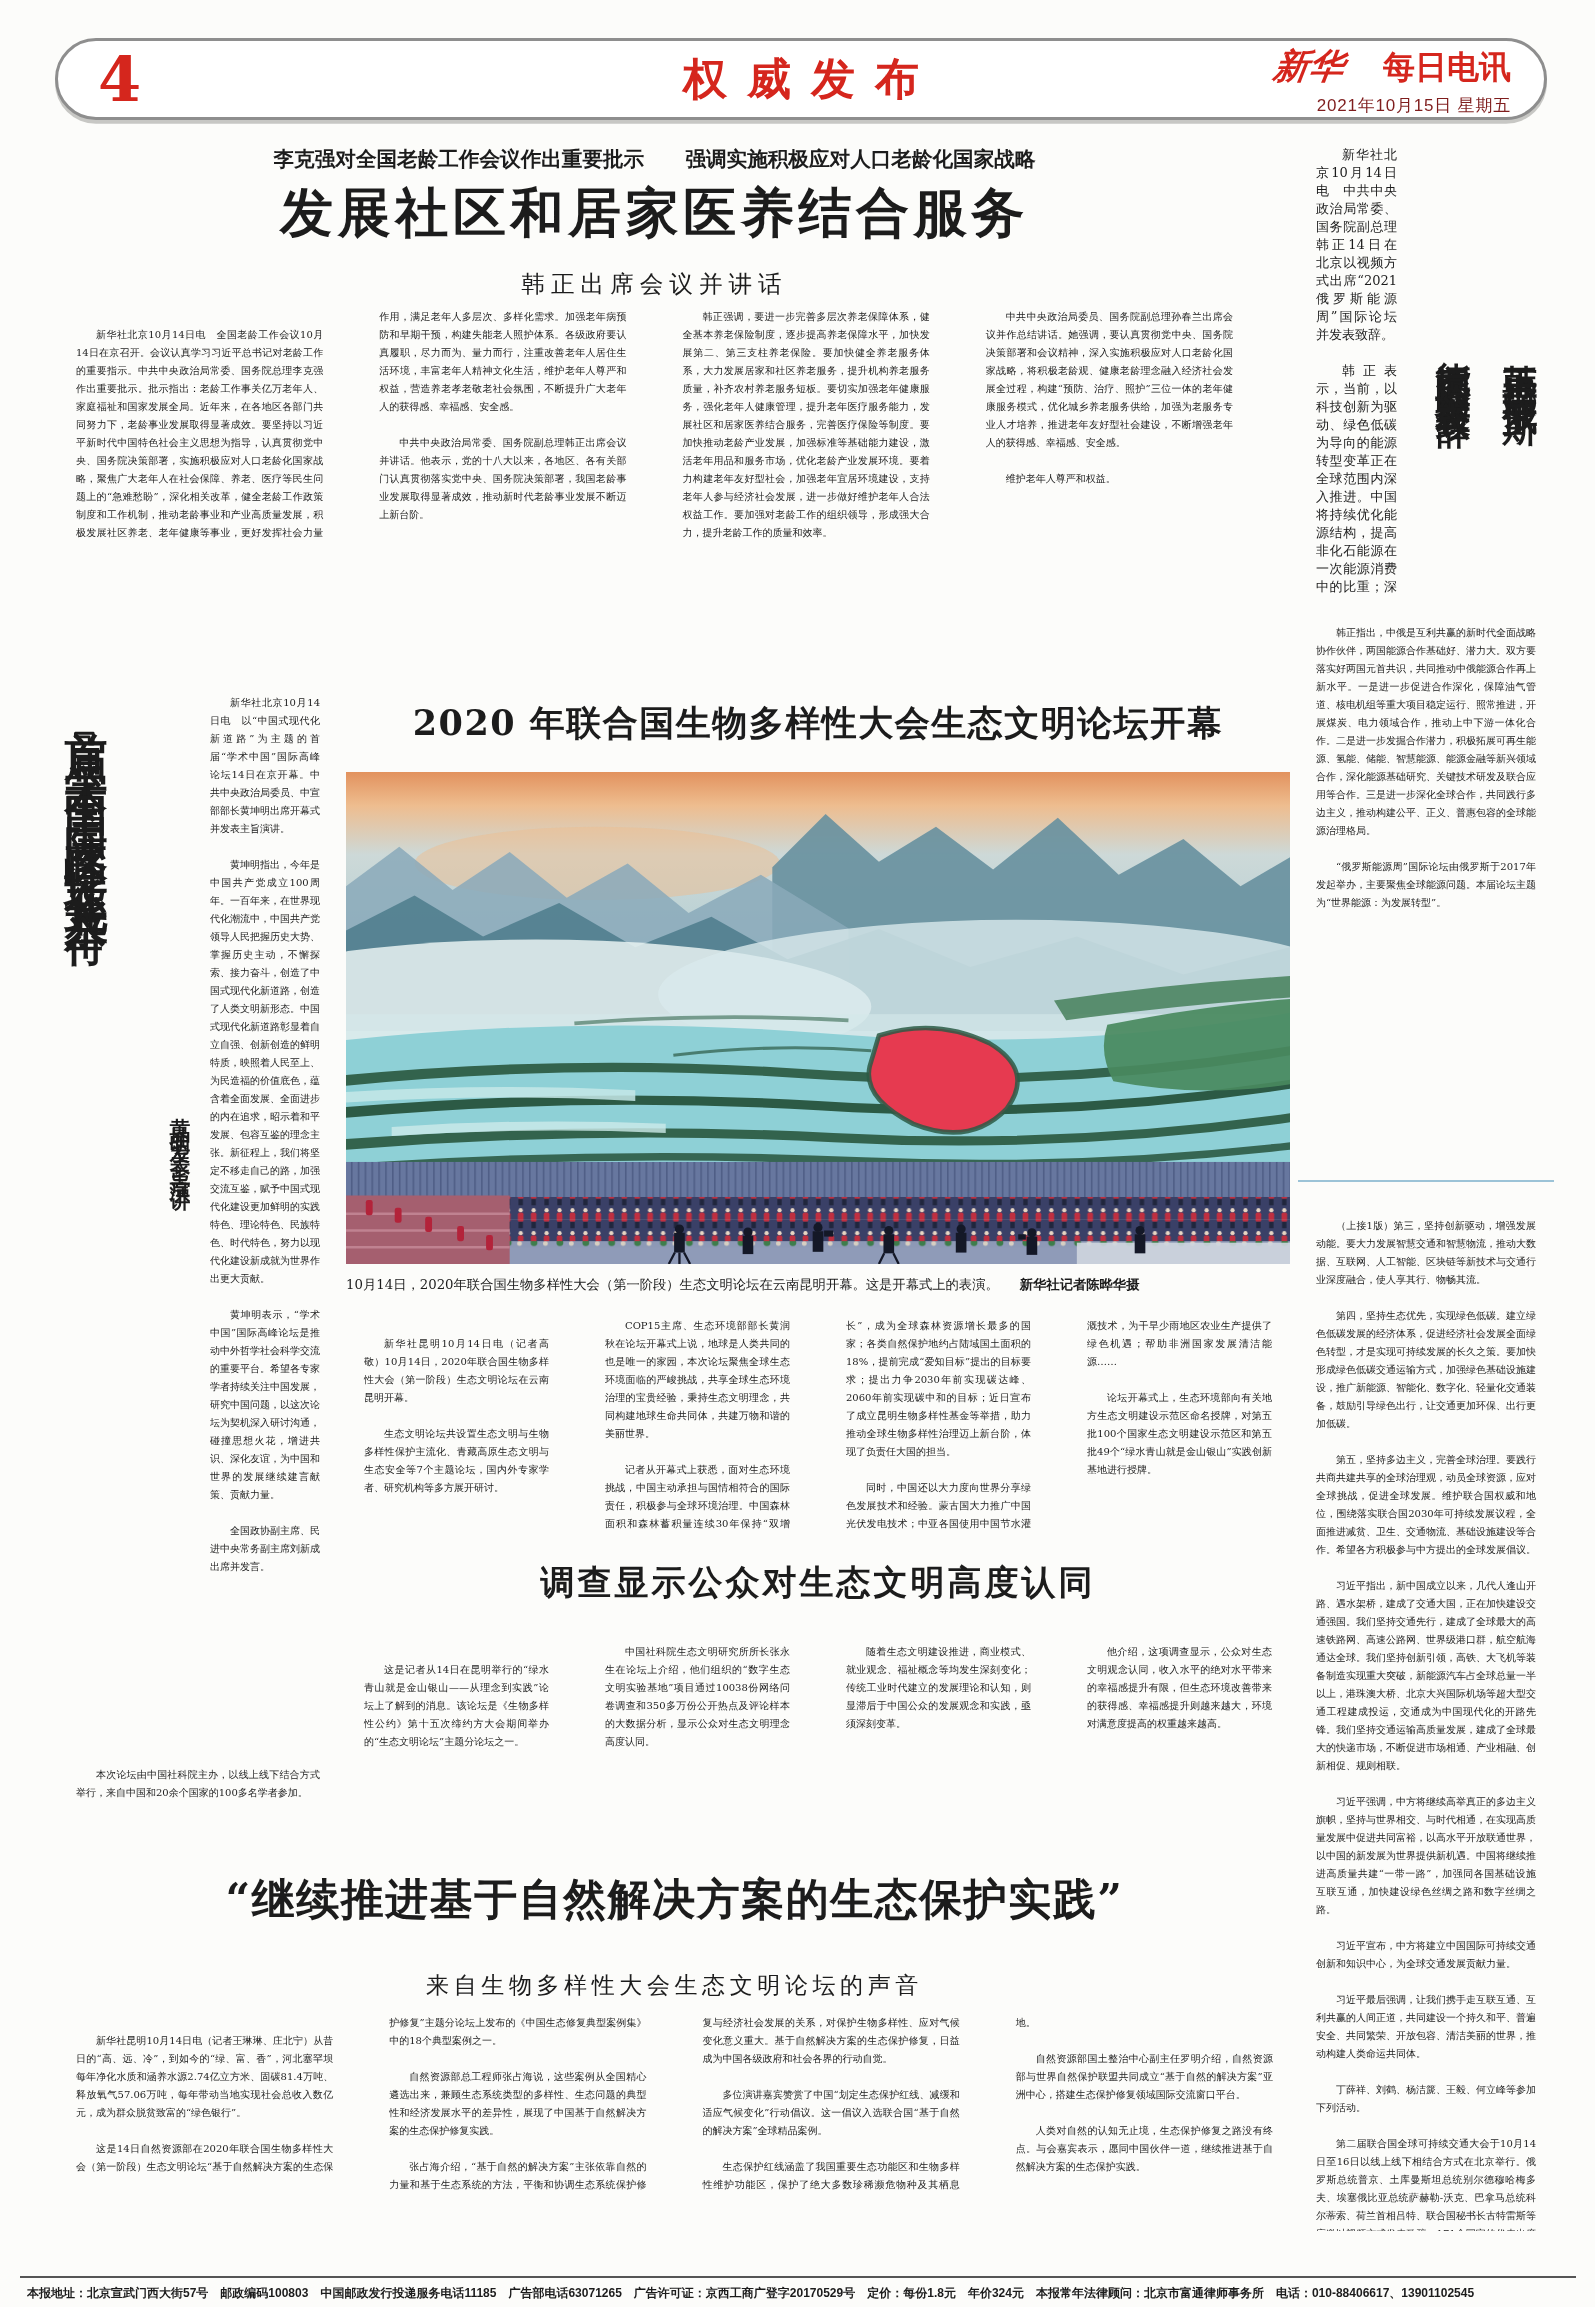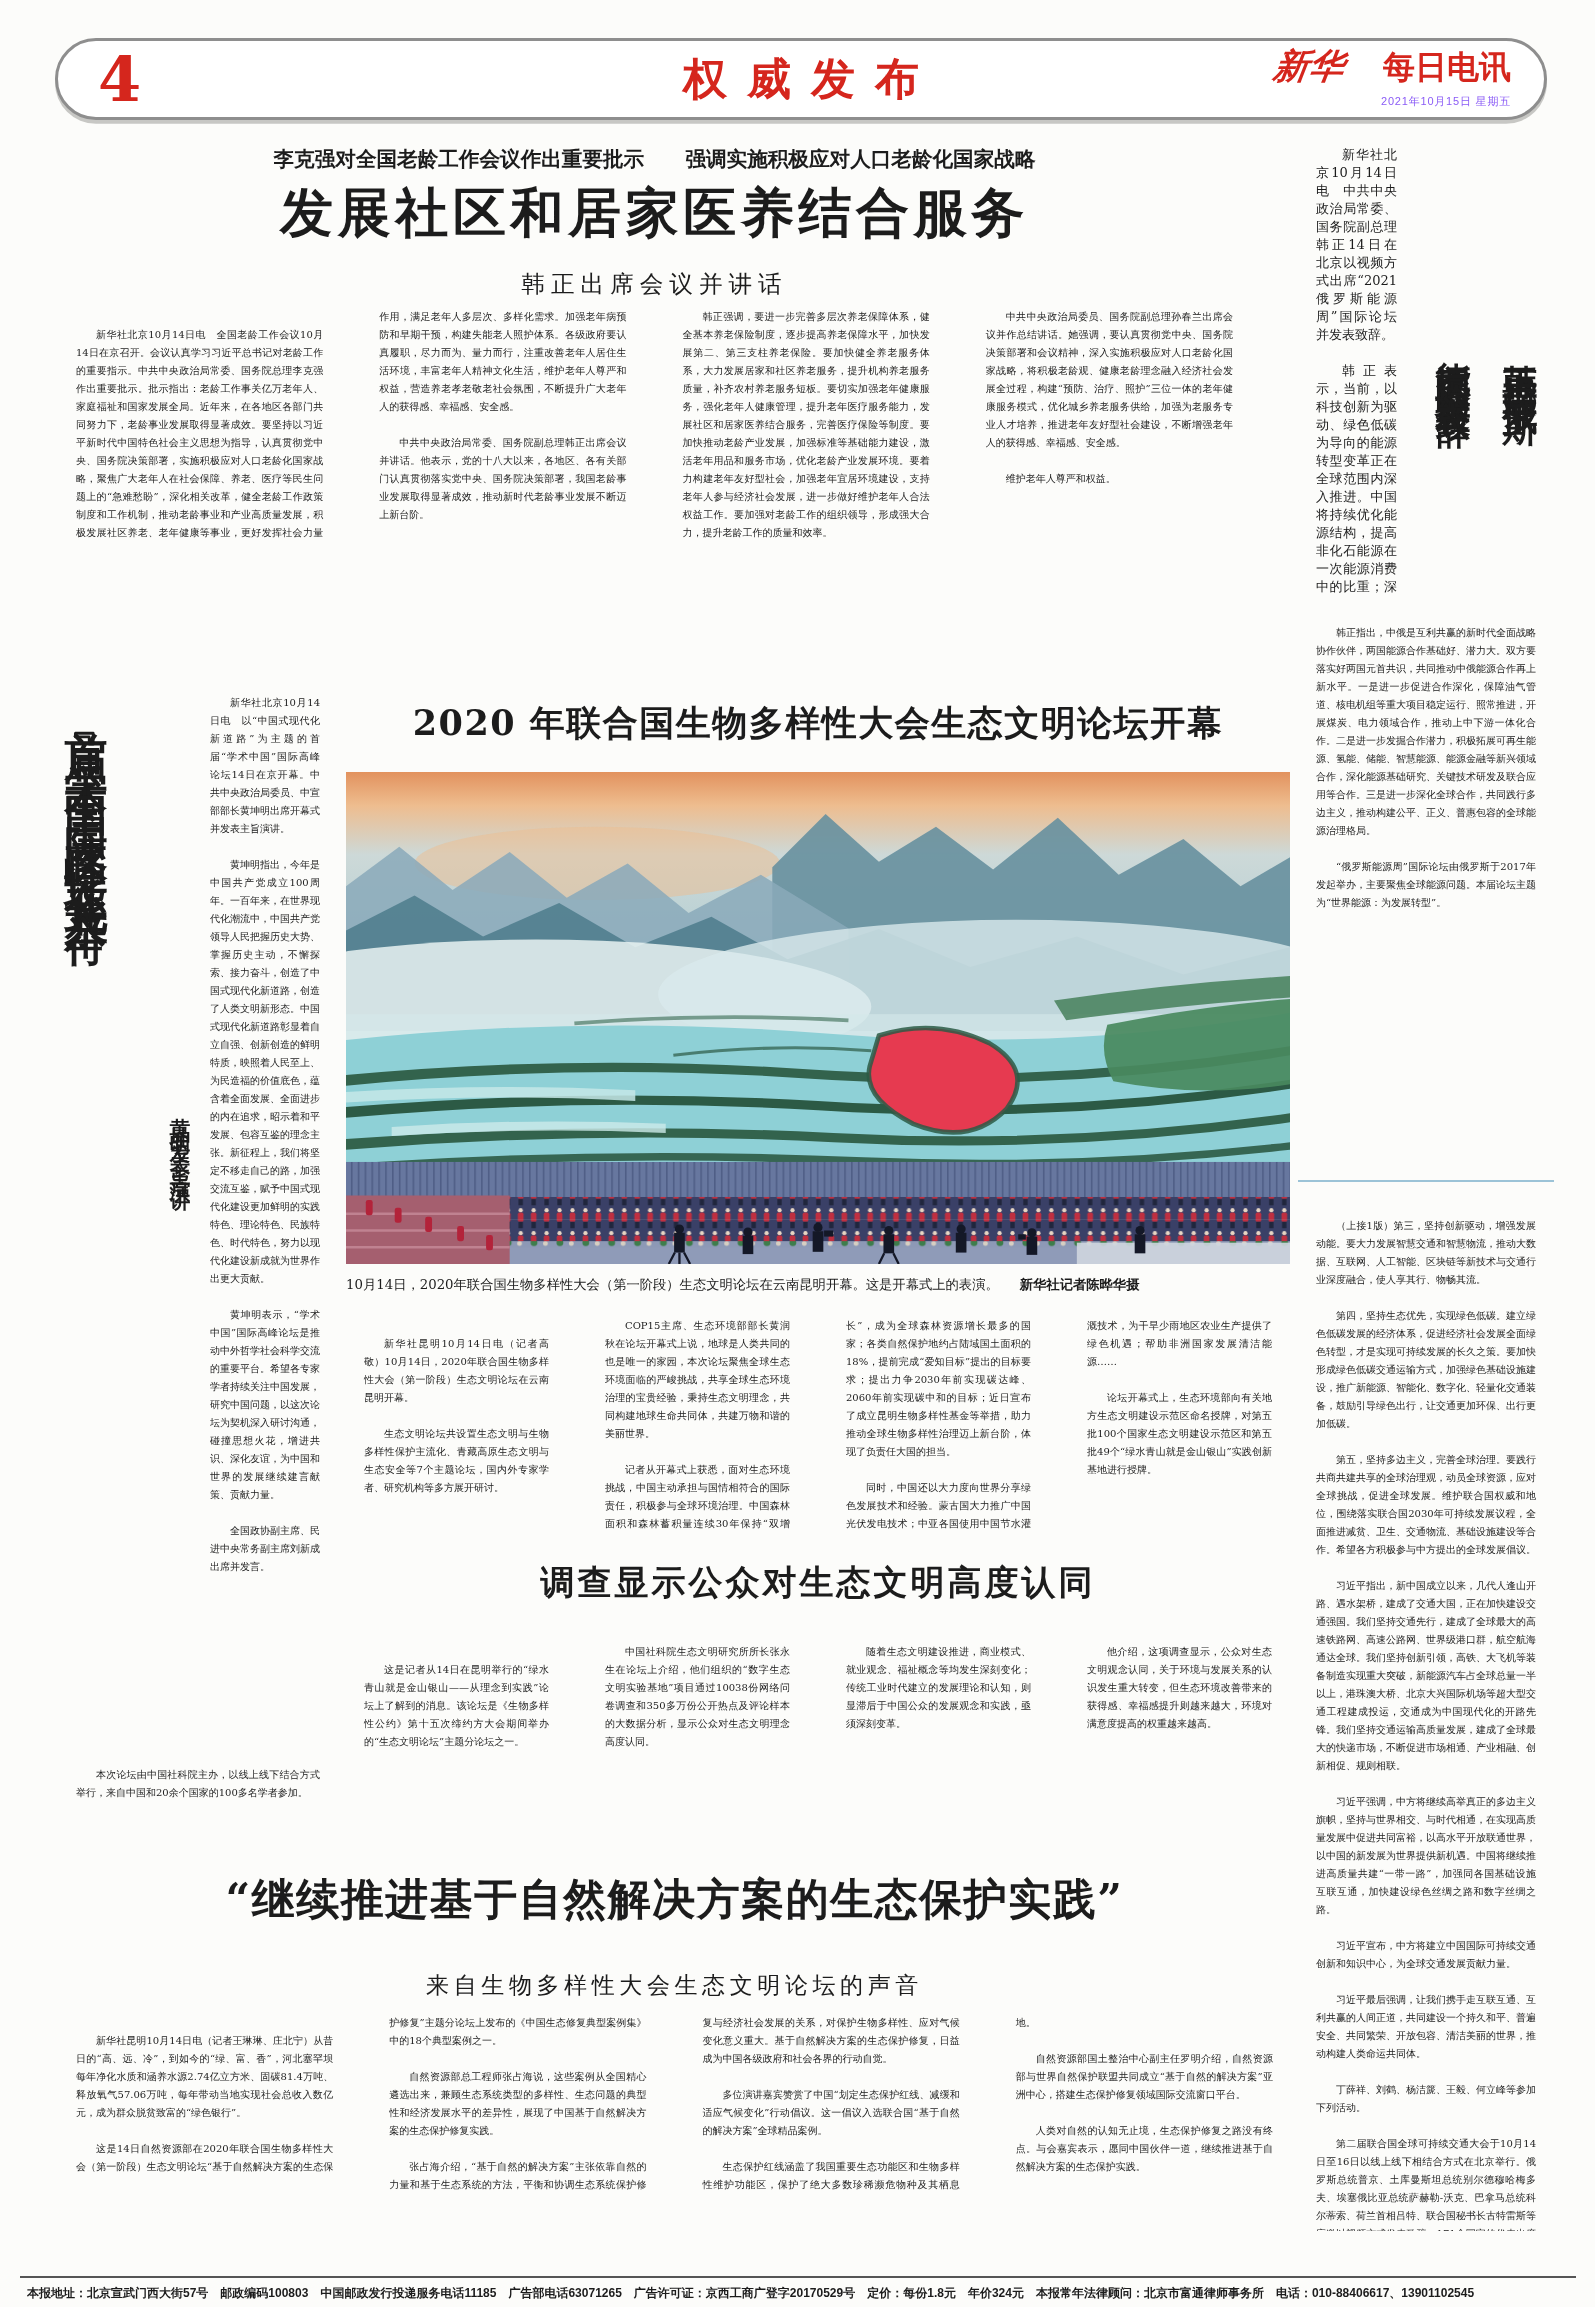--- a/index.html
+++ b/index.html
@@ -15,21 +15,21 @@
   
   .mast-box{left:55px;top:38px;width:1486px;height:76px;border:3px solid #8e8e8e;
             border-radius:41px;box-shadow:0 3.8px 0 #c7c7c4;background:#fff;
             display:flex;align-items:center;}
   .page-num{position:absolute;left:40px;top:1.5px;font-size:62px;font-weight:bold;line-height:73px;}
   .section-title{flex:1;text-align:center;font-size:44px;font-weight:900;letter-spacing:20px;text-indent:20px;}
   .mast-right{position:absolute;right:33px;top:7.6px;text-align:right;}
   .mast-logo{font-weight:900;line-height:33px;white-space:nowrap;}
   .mast-xh{font-size:35px;font-style:italic;transform:skewX(-8deg);display:inline-block;margin-right:3px;}
   .mast-rest{font-size:32px;margin-left:36px;}
-  .mast-date{font-size:11px;color:#8b5cf6;margin-top:3px;letter-spacing:0.8px;}
+  .mast-date{font-size:17px;color:#7f1d1d;margin-top:3px;letter-spacing:0.8px;}
   
   .kicker{left:61px;top:145px;width:1187px;font-size:20.6px;font-weight:bold;}
   .main-headline{left:58px;top:178px;width:1193px;font-size:53px;font-weight:900;letter-spacing:4.6px;}
   .main-subhead{left:58px;top:268px;width:1193px;font-size:23.6px;letter-spacing:6px;}
   .top-body{left:58px;top:308px;width:1193px;height:260px;}
   
   .acad{left:58px;top:670px;width:280px;height:1187px;}
   .acad-headline{position:absolute;left:0;top:27px;height:1149px;writing-mode:vertical-rl;
                  font-size:43px;font-weight:900;letter-spacing:10.7px;}
   .acad-byline{position:absolute;left:108px;top:431px;writing-mode:vertical-rl;
@@ -221,21 +221,21 @@
       <p>记者从开幕式上获悉，面对生态环境挑战，中国主动承担与国情相符合的国际责任，积极参与全球环境治理。中国森林面积和森林蓄积量连续30年保持“双增长”，成为全球森林资源增长最多的国家；各类自然保护地约占陆域国土面积的18%，提前完成“爱知目标”提出的目标要求；提出力争2030年前实现碳达峰、2060年前实现碳中和的目标；近日宣布了成立昆明生物多样性基金等举措，助力推动全球生物多样性治理迈上新台阶，体现了负责任大国的担当。</p>
       <p>同时，中国还以大力度向世界分享绿色发展技术和经验。蒙古国大力推广中国光伏发电技术；中亚各国使用中国节水灌溉技术，为干旱少雨地区农业生产提供了绿色机遇；帮助非洲国家发展清洁能源……</p>
       <p>论坛开幕式上，生态环境部向有关地方生态文明建设示范区命名授牌，对第五批100个国家生态文明建设示范区和第五批49个“绿水青山就是金山银山”实践创新基地进行授牌。</p>
     </div>
 
   <div class="abs survey-headline center">调查显示公众对生态文明高度认同</div>
   <div class="abs survey-body body-text cols4">
       <p>这是记者从14日在昆明举行的“绿水青山就是金山银山——从理念到实践”论坛上了解到的消息。该论坛是《生物多样性公约》第十五次缔约方大会期间举办的“生态文明论坛”主题分论坛之一。</p>
       <p>中国社科院生态文明研究所所长张永生在论坛上介绍，他们组织的“数字生态文明实验基地”项目通过10038份网络问卷调查和350多万份公开热点及评论样本的大数据分析，显示公众对生态文明理念高度认同。</p>
       <p>随着生态文明建设推进，商业模式、就业观念、福祉概念等均发生深刻变化；传统工业时代建立的发展理论和认知，则显滞后于中国公众的发展观念和实践，亟须深刻变革。</p>
-      <p>他介绍，这项调查显示，公众对生态文明观念认同，关于环境与发展关系的认识发生重大转变，但生态环境改善带来的获得感、幸福感提升则越来越大，环境对满意度提高的权重越来越高。</p>
+      <p>他介绍，这项调查显示，公众对生态文明观念认同，收入水平的绝对水平带来的幸福感提升有限，但生态环境改善带来的获得感、幸福感提升则越来越大，环境对满意度提高的权重越来越高。</p>
     </div>
 
   <div class="abs nature-headline center">“继续推进基于自然解决方案的生态保护实践”</div>
   <div class="abs nature-subtitle center">来自生物多样性大会生态文明论坛的声音</div>
   <div class="abs nature-body body-text cols4">
       <p>新华社昆明10月14日电（记者王琳琳、庄北宁）从昔日的“高、远、冷”，到如今的“绿、富、香”，河北塞罕坝每年净化水质和涵养水源2.74亿立方米、固碳81.4万吨、释放氧气57.06万吨，每年带动当地实现社会总收入数亿元，成为群众脱贫致富的“绿色银行”。</p>
       <p>这是14日自然资源部在2020年联合国生物多样性大会（第一阶段）生态文明论坛“基于自然解决方案的生态保护修复”主题分论坛上发布的《中国生态修复典型案例集》中的18个典型案例之一。</p>
       <p>自然资源部总工程师张占海说，这些案例从全国精心遴选出来，兼顾生态系统类型的多样性、生态问题的典型性和经济发展水平的差异性，展现了中国基于自然解决方案的生态保护修复实践。</p>
       <p>张占海介绍，“基于自然的解决方案”主张依靠自然的力量和基于生态系统的方法，平衡和协调生态系统保护修复与经济社会发展的关系，对保护生物多样性、应对气候变化意义重大。基于自然解决方案的生态保护修复，日益成为中国各级政府和社会各界的行动自觉。</p>
       <p>多位演讲嘉宾赞赏了中国“划定生态保护红线、减缓和适应气候变化”行动倡议。这一倡议入选联合国“基于自然的解决方案”全球精品案例。</p>

